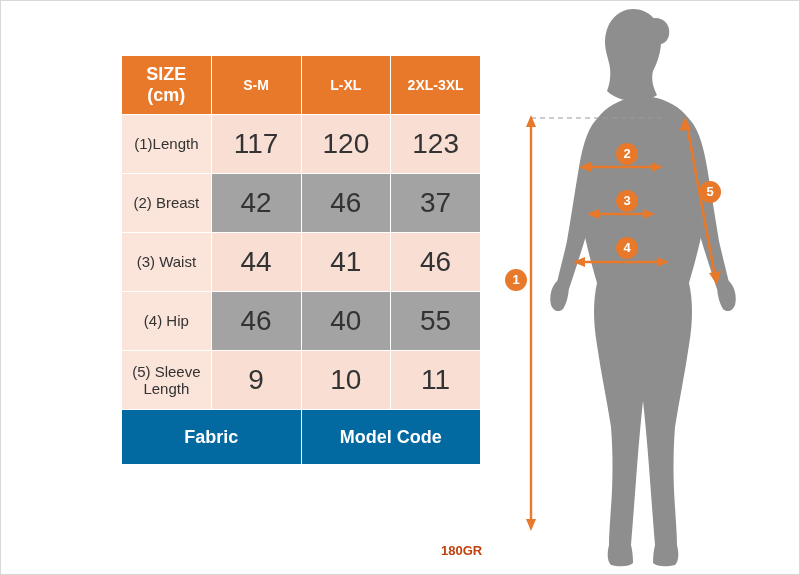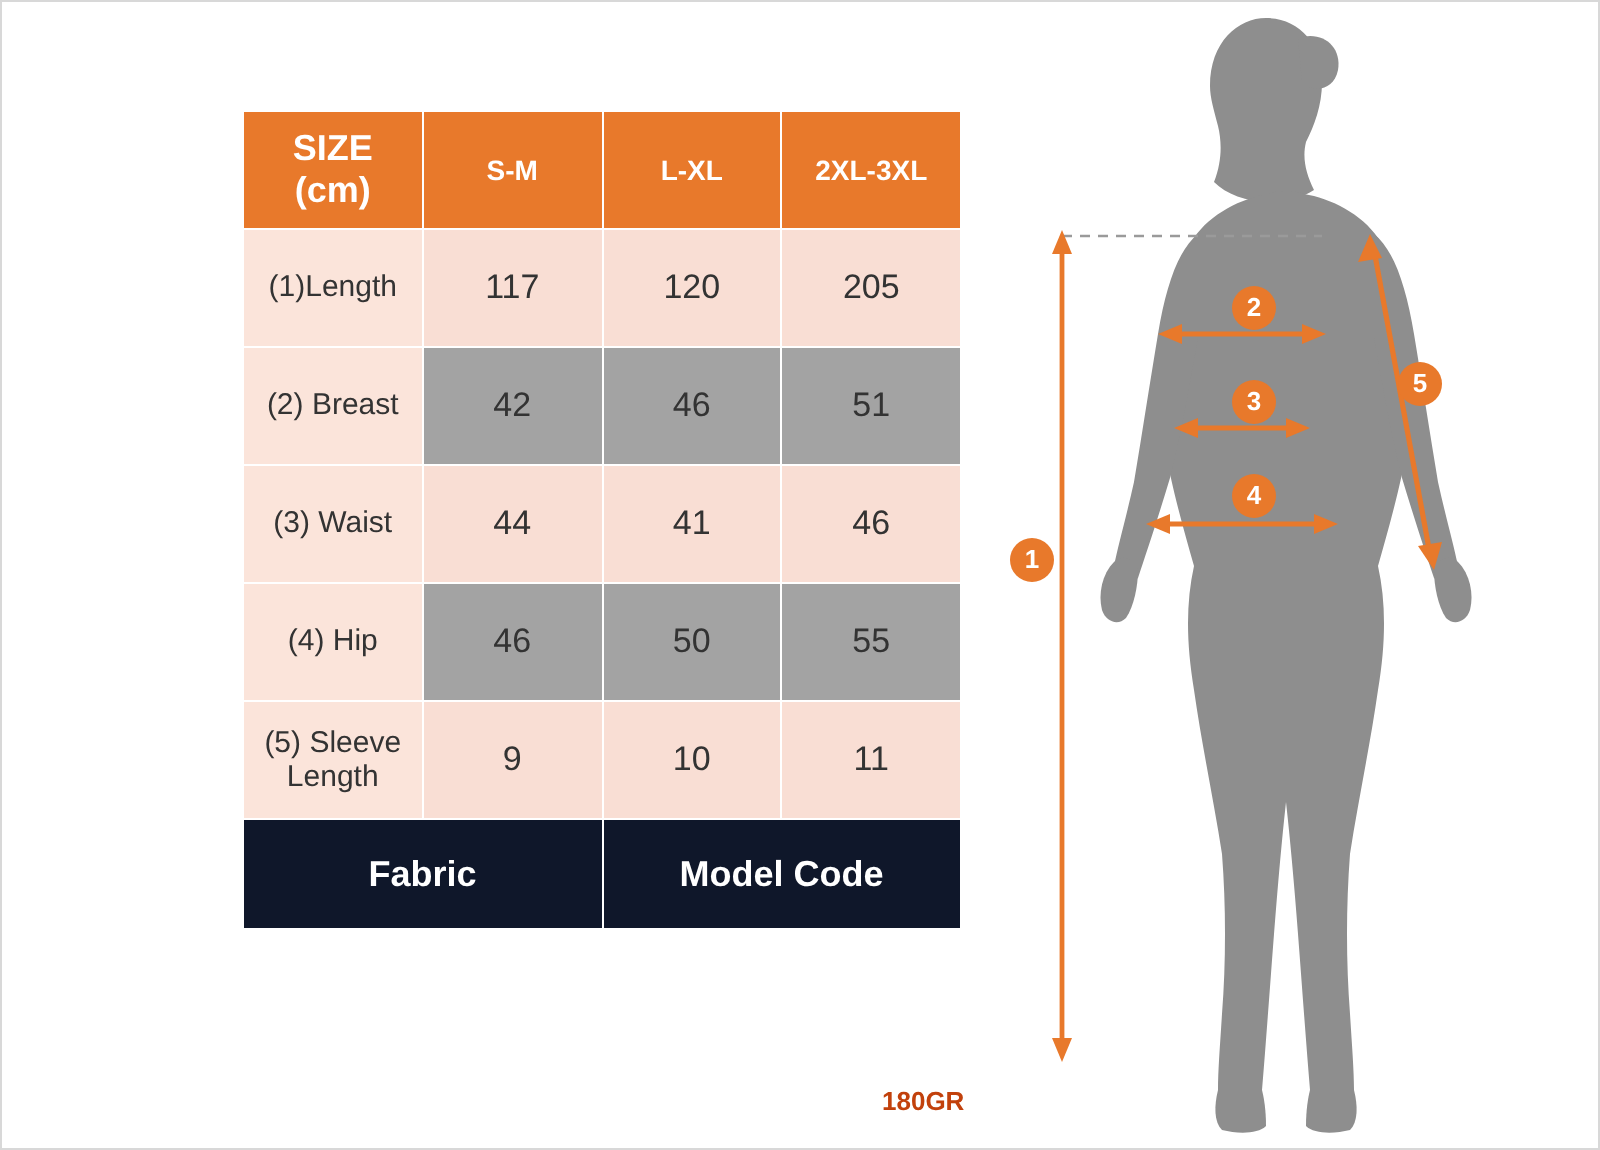--- a/index.html
+++ b/index.html
@@ -58,28 +58,28 @@
     font-size: 15px;
     height: 58px;
     width: 90px;
     padding: 0 6px;
     line-height: 1.15;
     margin-left: 15px;
   }
   .val {
     background: #f9ded4;
     color: #333333;
-    font-size: 17px;
+    font-size: 28px;
     height: 58px;
   }
   .val.alt {
     background: #a3a3a3;
   }
   .footer-hdr {
-    background: #0f172a;
+    background: #0369a1;
     color: #ffffff;
     font-weight: bold;
     font-size: 18px;
     height: 54px;
     margin-left: 21px;
   }
   .footer-val {
     background: #fce9e1;
     color: #333333;
     font-size: 19px;
@@ -141,41 +141,41 @@
         </td>
         <td class="hdr">S-M</td>
         <td class="hdr">L-XL</td>
         <td class="hdr">2XL-3XL</td>
       </tr>
 
       <tr>
         <td class="rowlabel">(1)Length</td>
         <td class="val">117</td>
         <td class="val">120</td>
-        <td class="val">205</td>
+        <td class="val">123</td>
       </tr>
 
       <tr>
         <td class="rowlabel">(2) Breast</td>
         <td class="val alt">42</td>
         <td class="val alt">46</td>
-        <td class="val alt">51</td>
+        <td class="val alt">37</td>
       </tr>
 
       <tr>
         <td class="rowlabel">(3) Waist</td>
         <td class="val">44</td>
         <td class="val">41</td>
         <td class="val">46</td>
       </tr>
 
       <tr>
         <td class="rowlabel">(4) Hip</td>
         <td class="val alt">46</td>
-        <td class="val alt">50</td>
+        <td class="val alt">40</td>
         <td class="val alt">55</td>
       </tr>
 
       <tr>
         <td class="rowlabel">(5) Sleeve Length</td>
         <td class="val">9</td>
         <td class="val">10</td>
         <td class="val">11</td>
       </tr>
 

